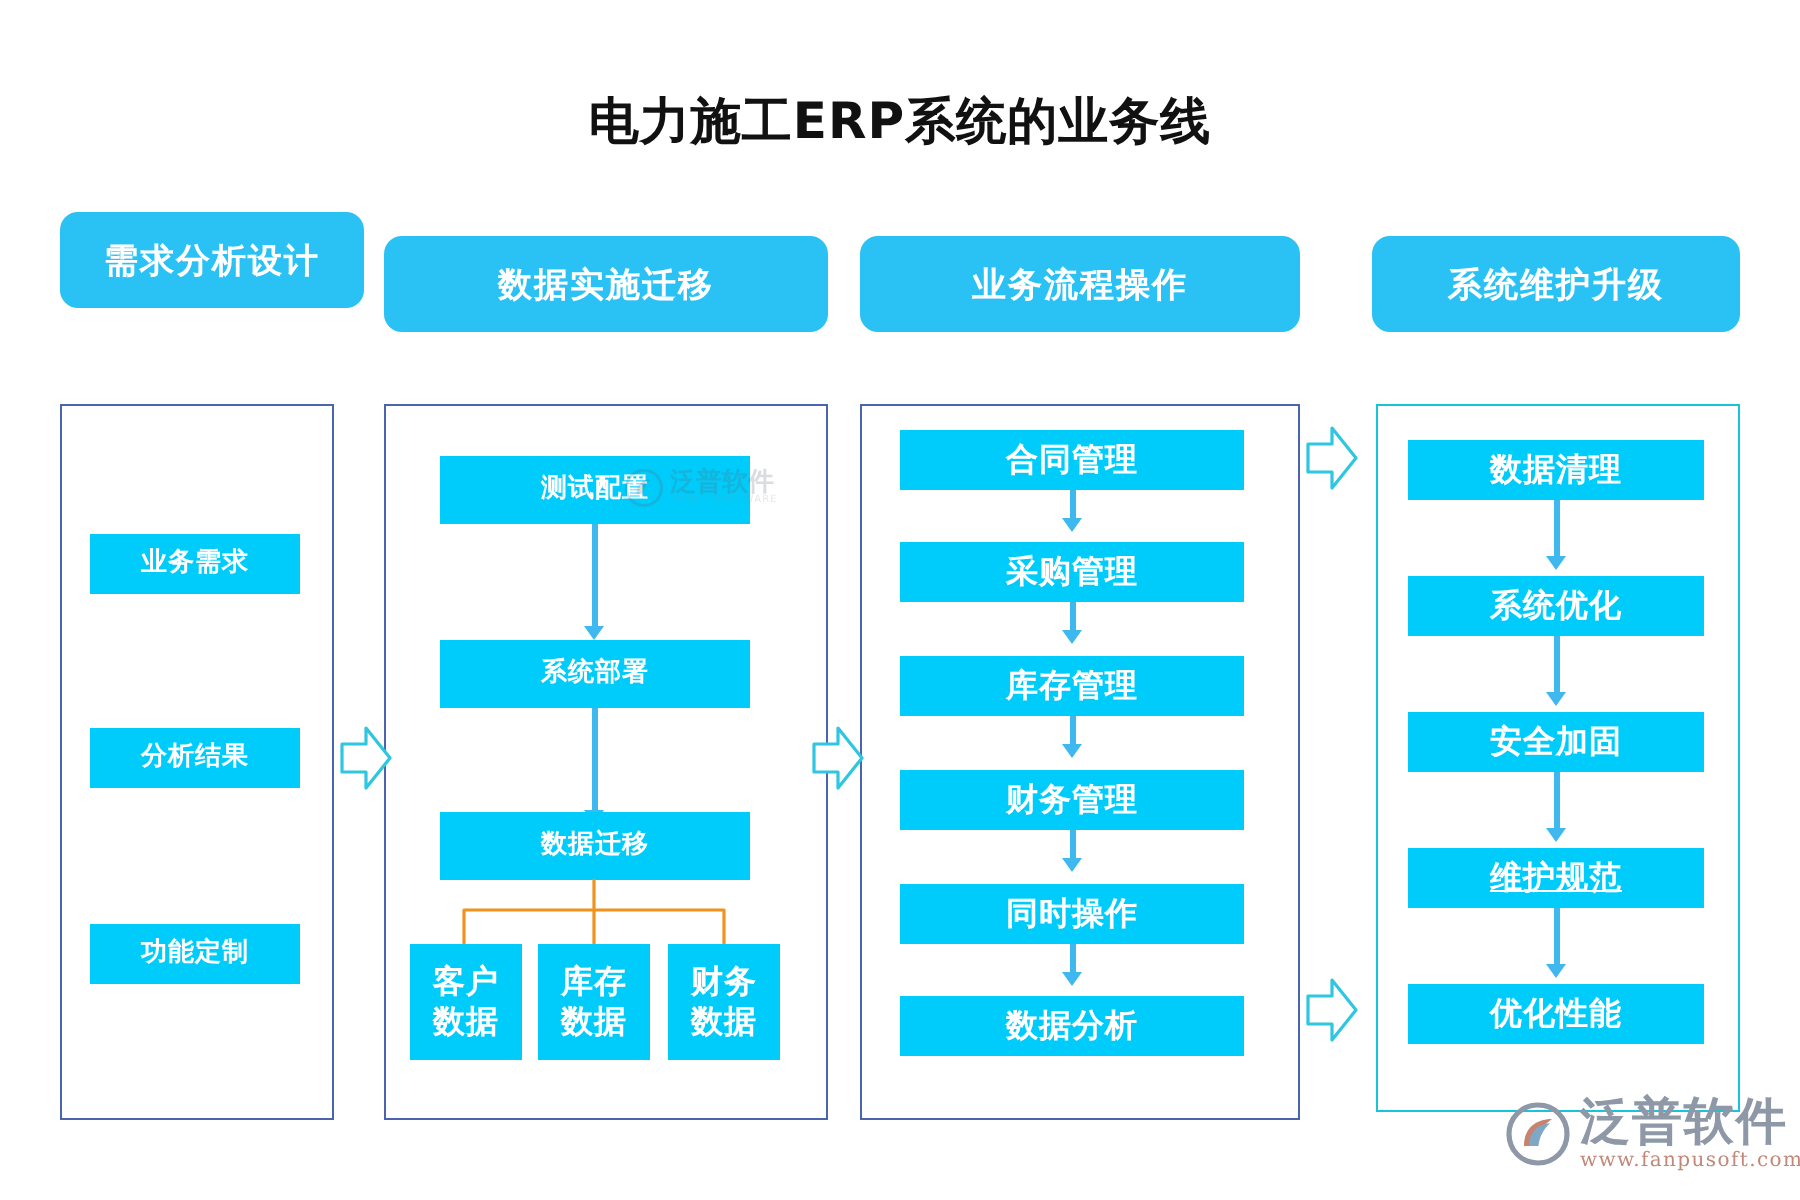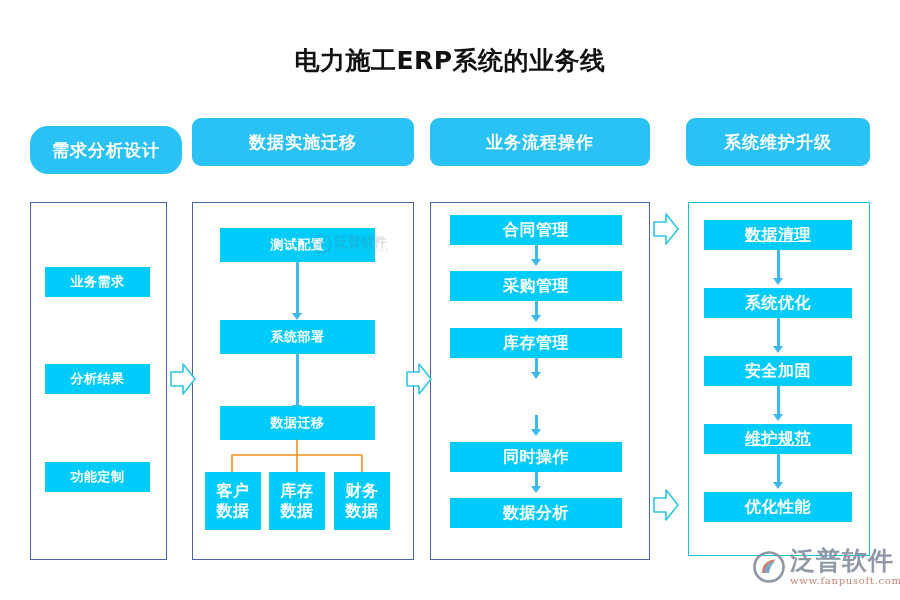--- a/index.html
+++ b/index.html
@@ -177,21 +177,21 @@
     font-family: "DejaVu Serif", "Liberation Serif", serif;
   }
 </style>
 </head>
 <body>
 
 <div id="canvas">
 
   <div class="page-title">电力施工ERP系统的业务线</div>
 
-  <div class="header-pill" style="left:30px;  top:126px; width:152px;border-radius:18px;">需求分析设计</div>
+  <div class="header-pill" style="left:30px;  top:106px; width:152px;">需求分析设计</div>
   <div class="header-pill" style="left:192px; top:118px; width:222px;">数据实施迁移</div>
   <div class="header-pill" style="left:430px; top:118px; width:220px;">业务流程操作</div>
   <div class="header-pill" style="left:686px; top:118px; width:184px;">系统维护升级</div>
 
   <div class="panel" style="left:30px;  top:202px; width:137px; height:358px;"></div>
   <div class="panel" style="left:192px; top:202px; width:222px; height:358px;"></div>
   <div class="panel" style="left:430px; top:202px; width:220px; height:358px;"></div>
   <div class="panel teal" style="left:688px; top:202px; width:182px; height:354px;"></div>
 
   <div class="node size-col1" style="left:45px; top:267px; width:105px; height:30px;">业务需求</div>
@@ -230,30 +230,31 @@
   <div class="vhead" style="left:531px; top:259px;"></div>
 
   <div class="node size-col3" style="left:450px; top:271px; width:172px; height:30px;">采购管理</div>
   <div class="vconn" style="left:535px; top:301px; height:15px;"></div>
   <div class="vhead" style="left:531px; top:315px;"></div>
 
   <div class="node size-col3" style="left:450px; top:328px; width:172px; height:30px;">库存管理</div>
   <div class="vconn" style="left:535px; top:358px; height:15px;"></div>
   <div class="vhead" style="left:531px; top:372px;"></div>
 
+  <div class="node size-col3" style="left:450px; top:385px; width:172px; height:30px;">财务管理</div>
   <div class="vconn" style="left:535px; top:415px; height:15px;"></div>
   <div class="vhead" style="left:531px; top:429px;"></div>
 
   <div class="node size-col3" style="left:450px; top:442px; width:172px; height:30px;">同时操作</div>
   <div class="vconn" style="left:535px; top:472px; height:15px;"></div>
   <div class="vhead" style="left:531px; top:486px;"></div>
 
   <div class="node size-col3" style="left:450px; top:498px; width:172px; height:30px;">数据分析</div>
 
-  <div class="node size-col4" style="left:704px; top:220px; width:148px; height:30px;text-decoration:underline;">数据清理</div>
+  <div class="node size-col4" style="left:704px; top:220px; width:148px; height:30px;">数据清理</div>
   <div class="vconn" style="left:777px; top:250px; height:28px;"></div>
   <div class="vhead" style="left:773px; top:278px;"></div>
 
   <div class="node size-col4" style="left:704px; top:288px; width:148px; height:30px;text-align:center;">系统优化</div>
   <div class="vconn" style="left:777px; top:318px; height:28px;"></div>
   <div class="vhead" style="left:773px; top:346px;"></div>
 
   <div class="node size-col4" style="left:704px; top:356px; width:148px; height:30px;">安全加固</div>
   <div class="vconn" style="left:777px; top:386px; height:28px;"></div>
   <div class="vhead" style="left:773px; top:414px;"></div>

